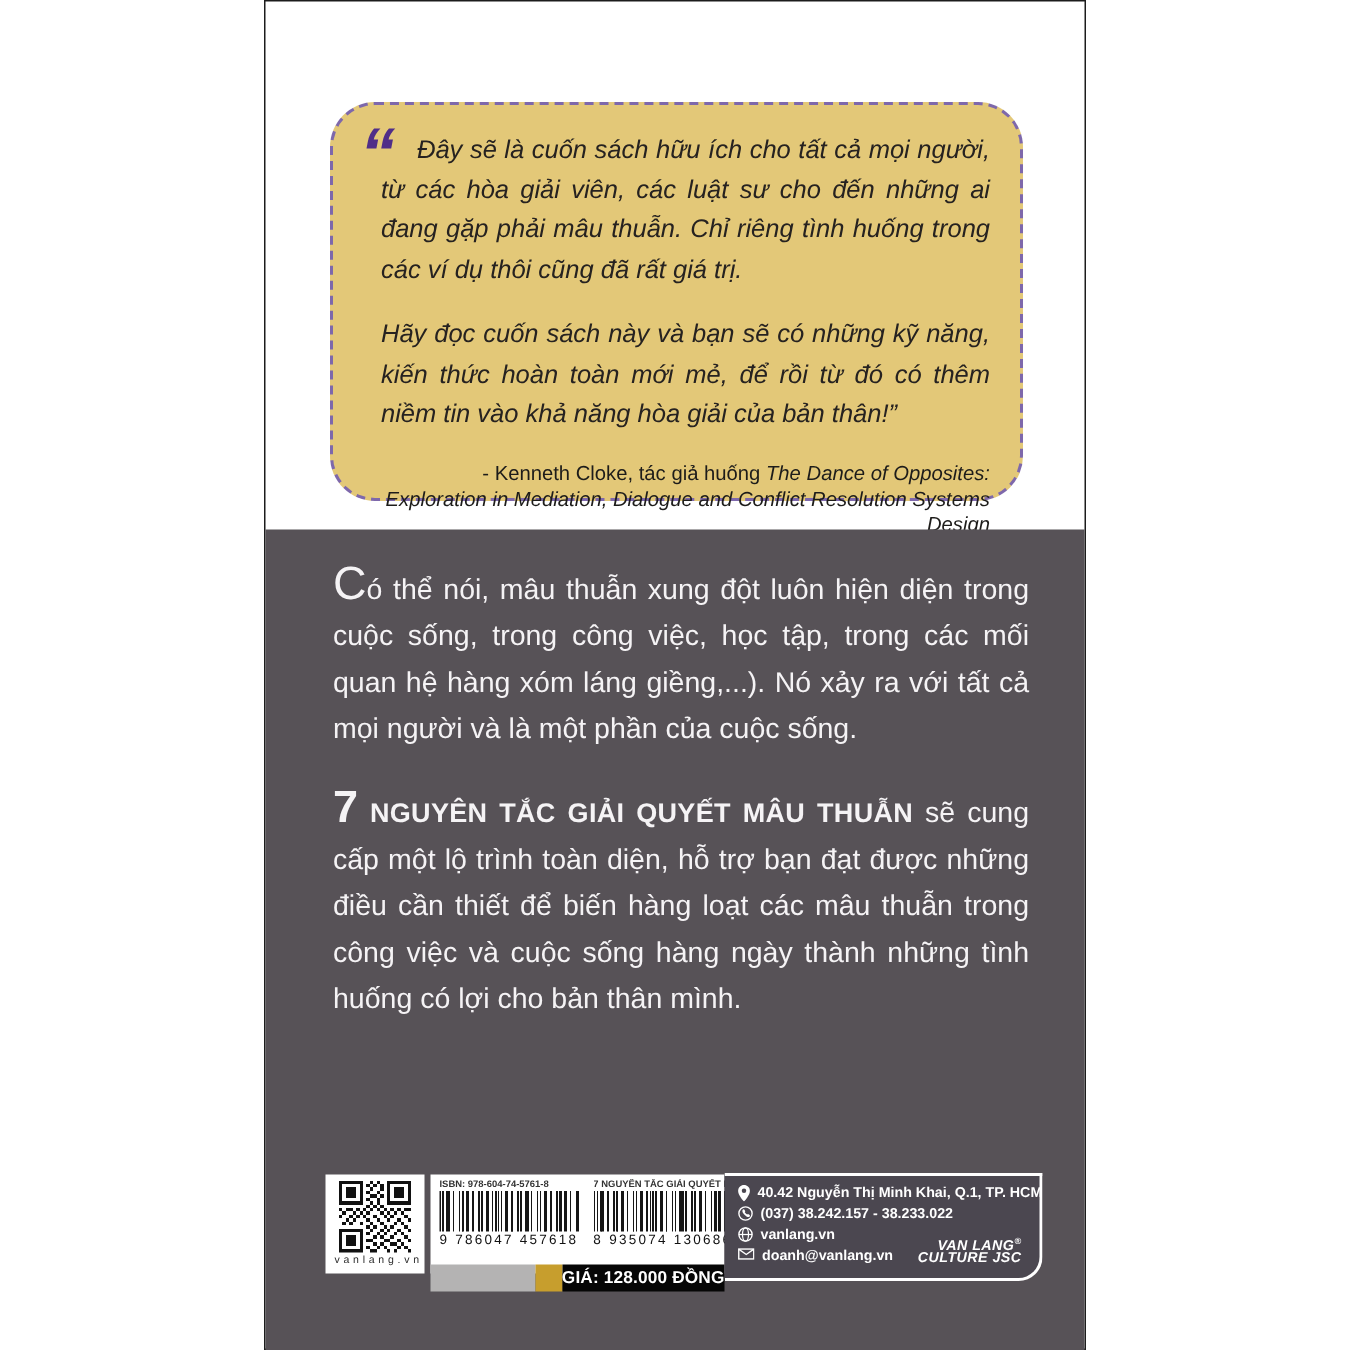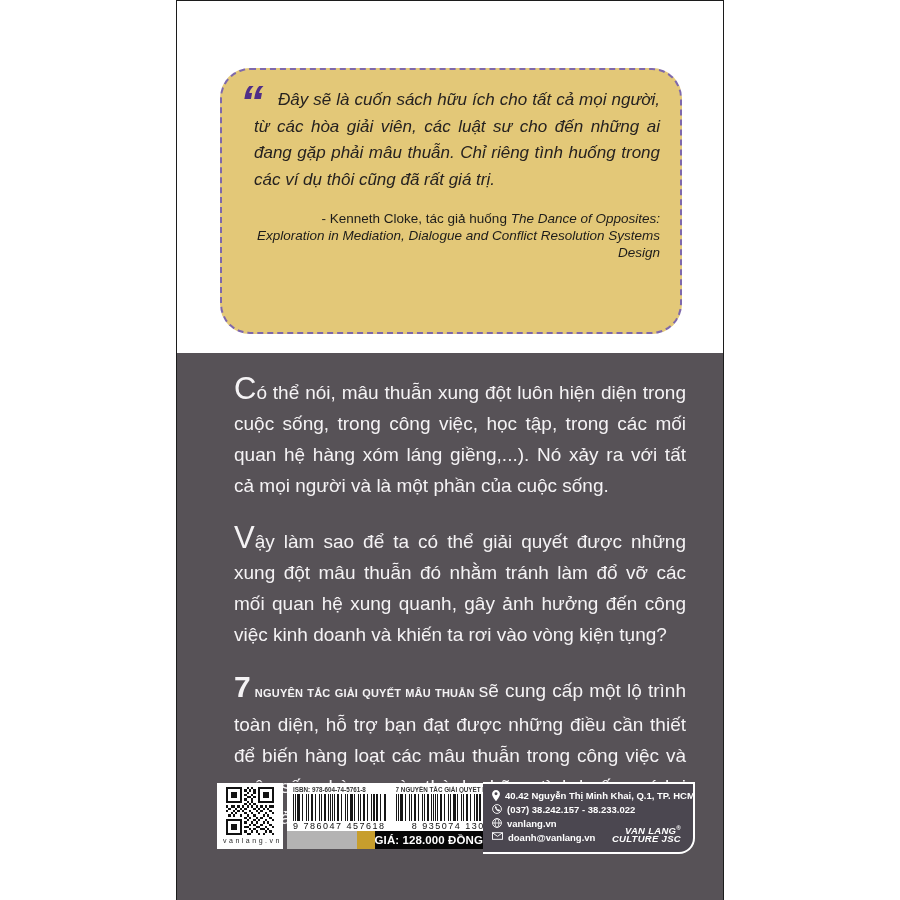--- a/index.html
+++ b/index.html
@@ -33,26 +33,26 @@
   .quote-attr .attr-title{font-style:italic;}
   
   .gray-panel{
     position:absolute;left:0;top:352px;width:546px;height:547px;
     background:#575257;
   }
   .body-text{
     position:absolute;left:45px;top:20px;width:464px;color:#f5f3f5;
   }
   .body-para{
-    margin:0 0 21px 12px;font-size:19px;line-height:31px;text-align:justify;
+    margin:0 0 21px 0;font-size:19px;line-height:31px;text-align:justify;
     font-weight:300;
   }
   .dropcap{font-size:31px;font-weight:400;}
   .para3-num{font-size:30px;font-weight:bold;}
-  .para3-title{font-size:11px;font-weight:bold;letter-spacing:.2px;}
+  .para3-title{font-size:18px;font-weight:bold;letter-spacing:.2px;}
   
   .qr-box{
     position:absolute;left:40px;top:430px;width:66px;height:66px;
     background:#ffffff;box-sizing:border-box;padding:4px 6px 0 6px;
   }
   .qr-box svg{display:block;width:54px;height:48px;margin:0 auto;}
   .qr-caption{
     font-size:7px;letter-spacing:2.5px;color:#2a2a2a;text-align:center;
     margin-top:2px;white-space:nowrap;
   }
@@ -69,24 +69,24 @@
   .bars{
     height:27px;
     background:
       repeating-linear-gradient(90deg,#161616 0 1px,transparent 1px 2px,
         #161616 2px 3px,transparent 3px 5px,#161616 5px 7px,
         transparent 7px 9px,#161616 9px 10px,transparent 10px 13px),
       repeating-linear-gradient(90deg,transparent 0 4px,#161616 4px 5px,
         transparent 5px 11px);
   }
   .barcode-digits{
-    font-size:9px;letter-spacing:1.5px;color:#111;text-align:center;
+    font-size:9px;letter-spacing:1.5px;color:#111;text-align:left;
     line-height:11px;white-space:nowrap;
   }
-  .chip-row{display:flex;height:18px;}
+  .chip-row{display:flex;height:18px;margin-top:12px;}
   .chip-gray{width:79px;background:#b4b3b3;}
   .chip-gold{width:20px;background:#c79e2d;}
   .price-box{
     flex:1;background:#060606;color:#ffffff;font-weight:bold;
     font-size:11.5px;display:flex;align-items:center;justify-content:center;
     white-space:nowrap;letter-spacing:.1px;
   }
   .contact-panel{
     position:absolute;left:306px;top:429px;width:212px;height:72px;
     box-sizing:border-box;background:#4b4750;
@@ -108,27 +108,27 @@
 </style>
 </head>
 <body>
 
 <div id="canvas">
   <div class="cover">
 
     <div class="quote-box">
       <span class="quote-mark">“</span>
       <p class="quote-para first">Đây sẽ là cuốn sách hữu ích cho tất cả mọi người, từ các hòa giải viên, các luật sư cho đến những ai đang gặp phải mâu thuẫn. Chỉ riêng tình huống trong các ví dụ thôi cũng đã rất giá trị.</p>
+      <p class="quote-para">Hãy đọc cuốn sách này và bạn sẽ có những kỹ năng, kiến thức hoàn toàn mới mẻ, để rồi từ đó có thêm niềm tin vào khả năng hòa giải của bản thân!”</p>
       <p class="quote-attr"><span>- Kenneth Cloke, tác giả huống </span><span class="attr-title">The Dance of Opposites: Exploration in Mediation, Dialogue and Conflict Resolution Systems Design</span></p>
     </div>
 
     <div class="gray-panel">
       <div class="body-text">
         <p class="body-para"><span class="dropcap">C</span><span>ó thể nói, mâu thuẫn xung đột luôn hiện diện trong cuộc sống, trong công việc, học tập, trong các mối quan hệ hàng xóm láng giềng,...). Nó xảy ra với tất cả mọi người và là một phần của cuộc sống.</span></p>
-        <p class="body-para"><span class="dropcap">V</span><span>ậy làm sao để ta có thể giải quyết được những xung đột mâu thuẫn đó nhằm tránh làm đổ vỡ các mối quan hệ xung quanh, gây ảnh hưởng đến công việc kinh doanh và khiến ta rơi vào vòng kiện tụng?</span></p>
         <p class="body-para"><span class="para3-num">7</span><span class="para3-title"> NGUYÊN TẮC GIẢI QUYẾT MÂU THUẪN </span><span>sẽ cung cấp một lộ trình toàn diện, hỗ trợ bạn đạt được những điều cần thiết để biến hàng loạt các mâu thuẫn trong công việc và cuộc sống hàng ngày thành những tình huống có lợi cho bản thân mình.</span></p>
       </div>
 
       <div class="qr-box">
         <svg viewBox="0 0 21 21" shape-rendering="crispEdges">
           <rect x="0" y="0" width="7" height="7" fill="#111"></rect>
           <rect x="1" y="1" width="5" height="5" fill="#fff"></rect>
           <rect x="2" y="2" width="3" height="3" fill="#111"></rect>
           <rect x="14" y="0" width="7" height="7" fill="#111"></rect>
           <rect x="15" y="1" width="5" height="5" fill="#fff"></rect>

